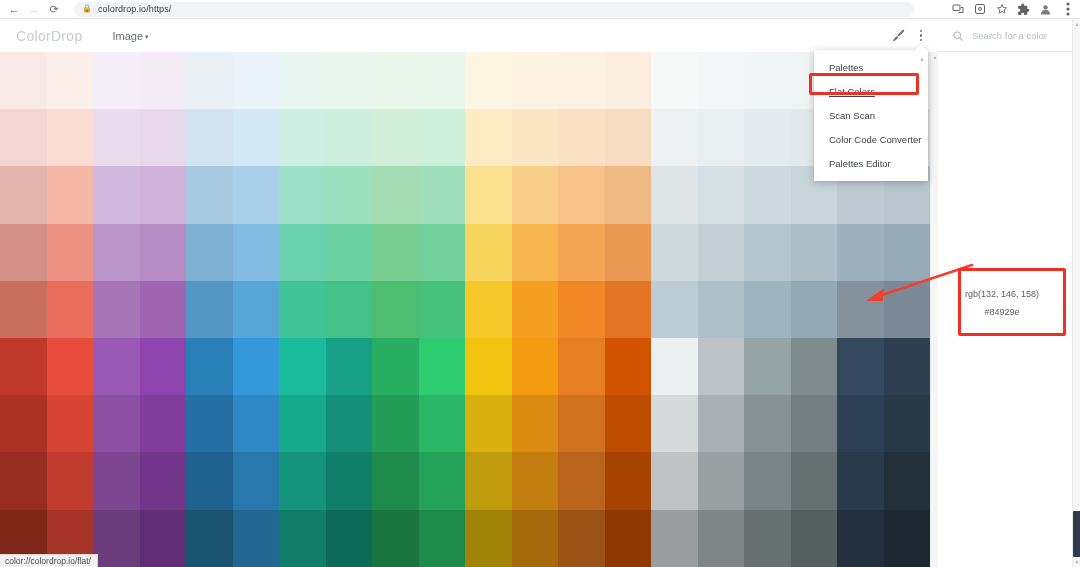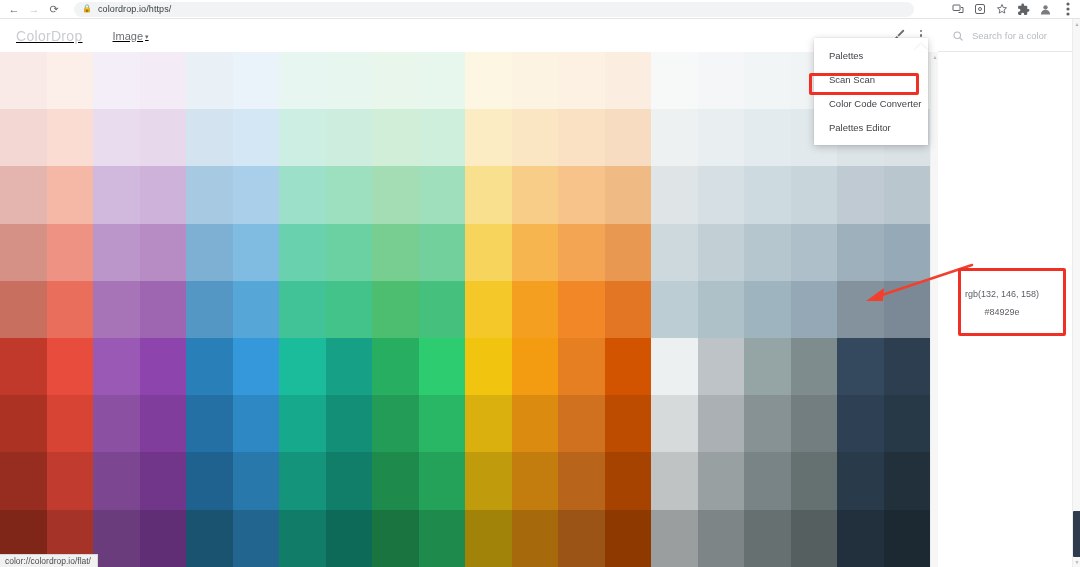--- a/index.html
+++ b/index.html
@@ -50,21 +50,20 @@
   .chrome-icon svg { display: block; }
   .avatar-icon svg { fill: #7a7d80; }
 
   
   .app-header {
     position: absolute; top: 19px; left: 0;
     width: 936px; height: 33px;
     background: #ffffff;
     display: flex; align-items: center;
     padding-left: 16px;
-    text-decoration: underline;
   }
   .brand {
     font-size: 14px; color: #c9ccd0; font-weight: 400;
     letter-spacing: 0.3px;
   }
   .nav-flat {
     margin-left: 30px;
     font-size: 11px; color: #6a6f75;
     display: flex; align-items: center; gap: 2px;
     cursor: pointer;
@@ -129,21 +128,21 @@
     background: #f6f6f6; border-left: 1px solid #eeeeee;
   }
   .grid-scrollbar-arrow {
     width: 8px; height: 9px;
     color: #b9b9b9; font-size: 5px;
     display: flex; align-items: center; justify-content: center;
   }
 
   
   .menu {
-    position: absolute; top: 38px; left: 814px;
+    position: absolute; top: 50px; left: 814px;
     width: 114px;
     background: #ffffff;
     box-shadow: 0 2px 8px rgba(0,0,0,0.22), 0 0 1px rgba(0,0,0,0.18);
     padding: 5px 0 6px 0;
     z-index: 30;
   }
   .menu-arrow {
     position: absolute; top: 44px; left: 914px;
     width: 0; height: 0;
     border-left: 7px solid transparent;
@@ -508,20 +507,21 @@
     </div>
 </div>
 <div class="grid-scrollbar">
   <div class="grid-scrollbar-arrow">▲</div>
 </div>
 
 <div class="menu-arrow"></div>
 <div class="menu">
   <span class="menu-scroll-arrow">▲</span>
   <div class="menu-item">Palettes</div>
+  <div class="menu-item active">Flat Colors</div>
   <div class="menu-item">Scan Scan</div>
   <div class="menu-item">Color Code Converter</div>
   <div class="menu-item">Palettes Editor</div>
 </div>
 
 <div class="hl-box hl-menu"></div>
 
 <svg class="arrow-svg" width="130" height="60">
   <line x1="122" y1="10" x2="26" y2="42" stroke="#f2402f" stroke-width="2.6" stroke-linecap="round"></line>
   <polygon points="16,46 34,33 33,46" fill="#f2402f"></polygon>

